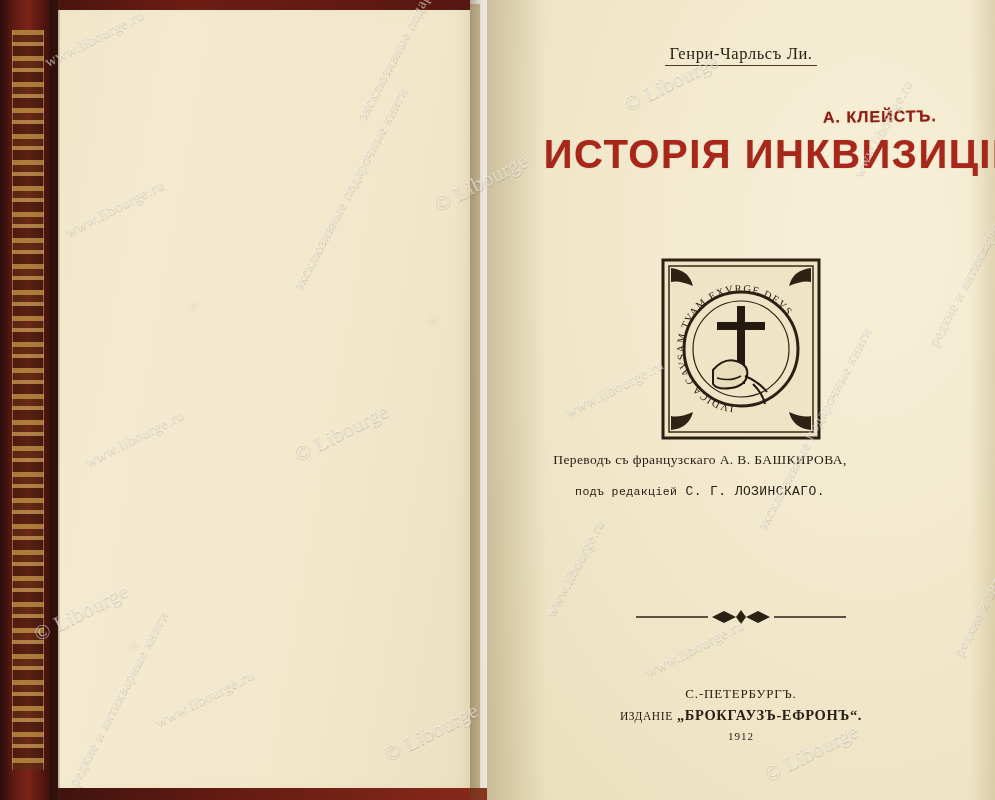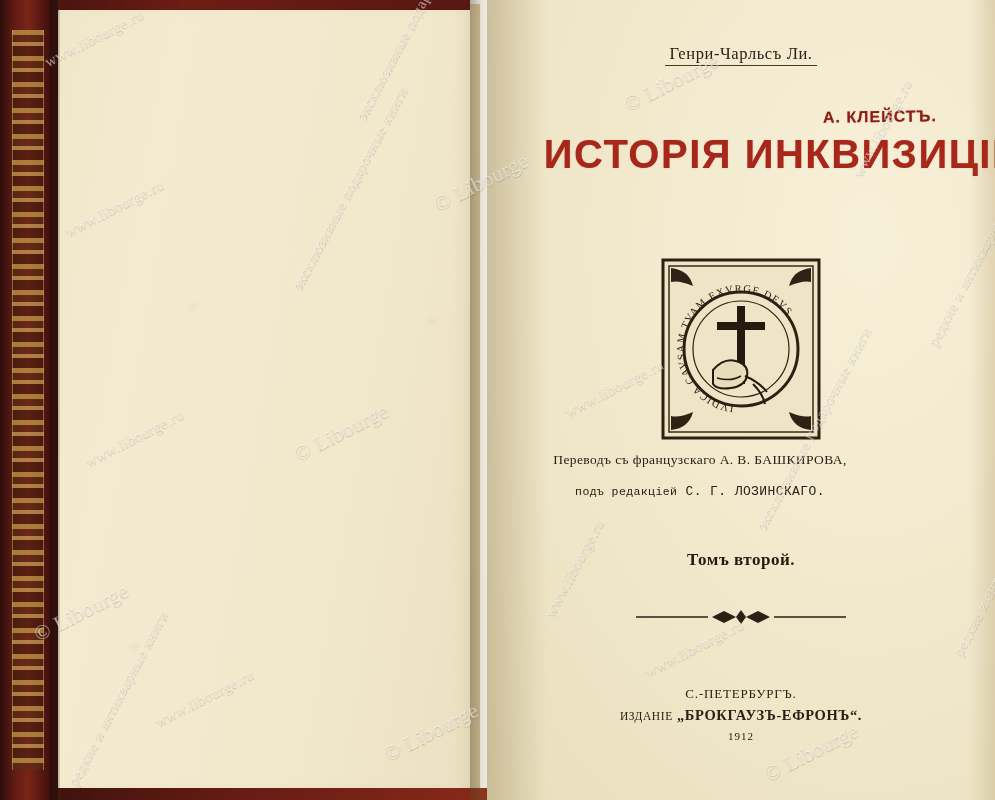--- a/index.html
+++ b/index.html
@@ -373,21 +373,20 @@
         </svg>
       </div>
 
       <div class="translator-line">Переводъ съ французскаго А. В. БАШКИРОВА,</div>
 
       <div class="editor-line">
         <span class="small">подъ редакціей</span>
         <span>С. Г. ЛОЗИНСКАГО.</span>
       </div>
 
-      <div class="volume-line">Томъ второй.</div>
 
       <div class="divider">
         <svg width="210" height="22" viewBox="0 0 210 22">
           <line x1="0" y1="11" x2="72" y2="11" stroke="#2b2014" stroke-width="1.4"></line>
           <line x1="138" y1="11" x2="210" y2="11" stroke="#2b2014" stroke-width="1.4"></line>
           <path d="M76 11 l12 -6 l12 6 l-12 6 z" fill="#2b2014"></path>
           <path d="M100 11 l5 -7 l5 7 l-5 7 z" fill="#2b2014"></path>
           <path d="M110 11 l12 -6 l12 6 l-12 6 z" fill="#2b2014"></path>
         </svg>
       </div>

